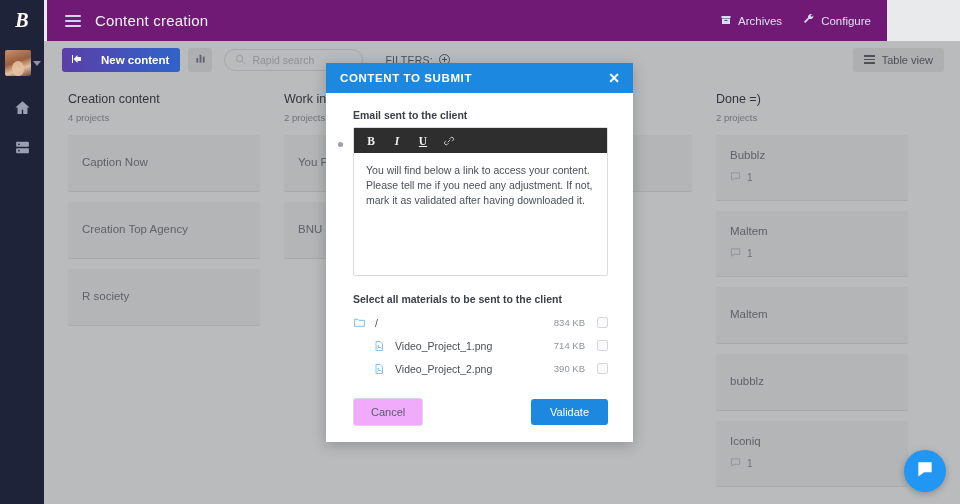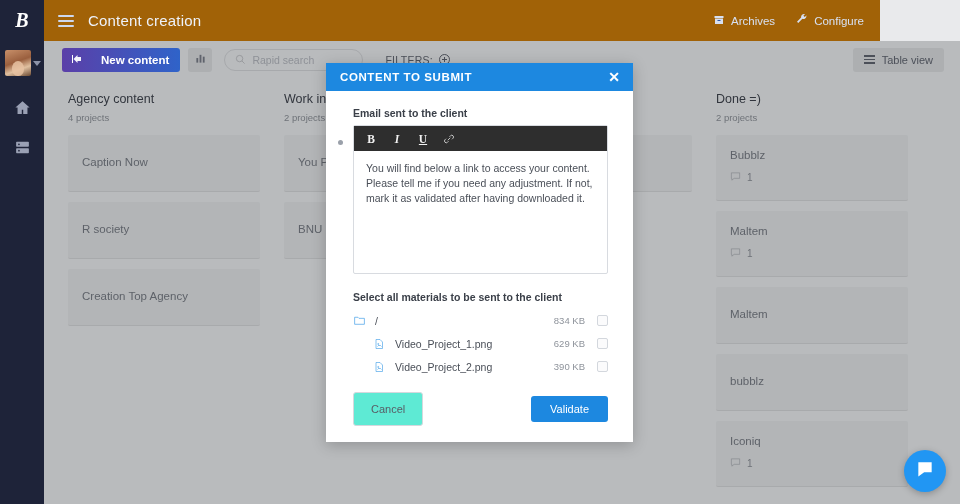--- a/index.html
+++ b/index.html
@@ -37,22 +37,22 @@
   .caret-down {
     width: 0; height: 0; border-left: 4px solid transparent;
     border-right: 4px solid transparent; border-top: 5px solid #8d93a8;
   }
   .rail-icons { margin-top: 14px; display: flex; flex-direction: column; align-items: center; gap: 20px; }
   .rail-ic { width: 20px; height: 20px; display: flex; align-items: center; justify-content: center; }
   .rail-ic svg { fill: #9aa0b4; }
 
   
   .header {
-    position: absolute; left: 40px; top: 0; width: 840px; height: 41px;
-    background: #a16207; display: flex; align-items: center; z-index: 4;
+    position: absolute; left: 47px; top: 0; width: 840px; height: 41px;
+    background: #701a75; display: flex; align-items: center; z-index: 4;
   }
   .burger { width: 16px; height: 12px; margin-left: 18px; display:flex; flex-direction:column; justify-content:space-between; }
   .burger span { display:block; height:2px; background:#cdd8ee; border-radius:1px; }
   .header-title {
     margin-left: 14px; color: #eef2fa; font-size: 15px; letter-spacing: .2px;
   }
   .header-right { margin-left: auto; display: flex; align-items: center; gap: 20px; margin-right: 16px; justify-content: center; }
   .hdr-link { display: flex; align-items: center; gap: 6px; color: #d7e0f2; font-size: 11.5px; }
   .hdr-link svg { fill: #d7e0f2; }
 
@@ -171,22 +171,22 @@
   .file-size { color: #8e939b; font-size: 9.5px; margin-right: 12px; }
   .chk {
     width: 11px; height: 11px; border: 1px solid #d3d7dd; border-radius: 2px;
     background: #fbfbfc; flex: none;
   }
   .folder-ic svg, .file-ic svg { stroke: #46a0e8; fill: none; stroke-width: 1.3; }
   .modal-foot {
     display: flex; align-items: center; padding: 14px 25px 16px 27px;
   }
   .btn-cancel {
-    height: 34px; padding: 0 17px; border: 1px solid #d5d8dd; border-radius: 3px;
-    background: #5eead4; color: #585d66; font-size: 11px; cursor: pointer;
+    height: 28px; padding: 0 17px; border: 1px solid #d5d8dd; border-radius: 3px;
+    background: #f0abfc; color: #585d66; font-size: 11px; cursor: pointer;
     font-family: "Liberation Sans", sans-serif;
   }
   .btn-validate {
     margin-left: auto; height: 26px; padding: 0 19px; border: none; border-radius: 3px;
     background: #1d88e0; color: #fff; font-size: 11px; cursor: pointer;
     font-family: "Liberation Sans", sans-serif;
   }
 
   
   .chat-fab {
@@ -296,30 +296,30 @@
           <i></i>
           <i></i>
         </span>
       <span>Table view</span>
     </button>
   </div>
 
   <div class="board">
 
     <div class="column">
-      <div class="col-title">Agency content</div>
+      <div class="col-title">Creation content</div>
       <div class="col-count">4 projects</div>
       <div class="card">
         <div class="card-title">Caption Now</div>
       </div>
       <div class="card">
+        <div class="card-title">Creation Top Agency</div>
+      </div>
+      <div class="card">
         <div class="card-title">R society</div>
-      </div>
-      <div class="card">
-        <div class="card-title">Creation Top Agency</div>
       </div>
     </div>
 
     <div class="column">
       <div class="col-title">Work in progress</div>
       <div class="col-count">2 projects</div>
       <div class="card">
         <div class="card-title">You Partners</div>
       </div>
       <div class="card">
@@ -421,21 +421,21 @@
         </div>
         <div class="file-row child">
           <span class="ic file-ic">
             <svg width="12" height="12" viewBox="0 0 24 24">
                 <path d="M6 3h8l5 5v13H6z"></path>
                 <circle cx="10.5" cy="12" r="1.1"></circle>
                 <path d="M9 17l3-3 2 2 1-1 2 2"></path>
               </svg>
           </span>
           <span class="file-name">Video_Project_1.png</span>
-          <span class="file-size">629 KB</span>
+          <span class="file-size">714 KB</span>
           <span class="chk"></span>
         </div>
         <div class="file-row child">
           <span class="ic file-ic">
             <svg width="12" height="12" viewBox="0 0 24 24">
                 <path d="M6 3h8l5 5v13H6z"></path>
                 <circle cx="10.5" cy="12" r="1.1"></circle>
                 <path d="M9 17l3-3 2 2 1-1 2 2"></path>
               </svg>
           </span>

